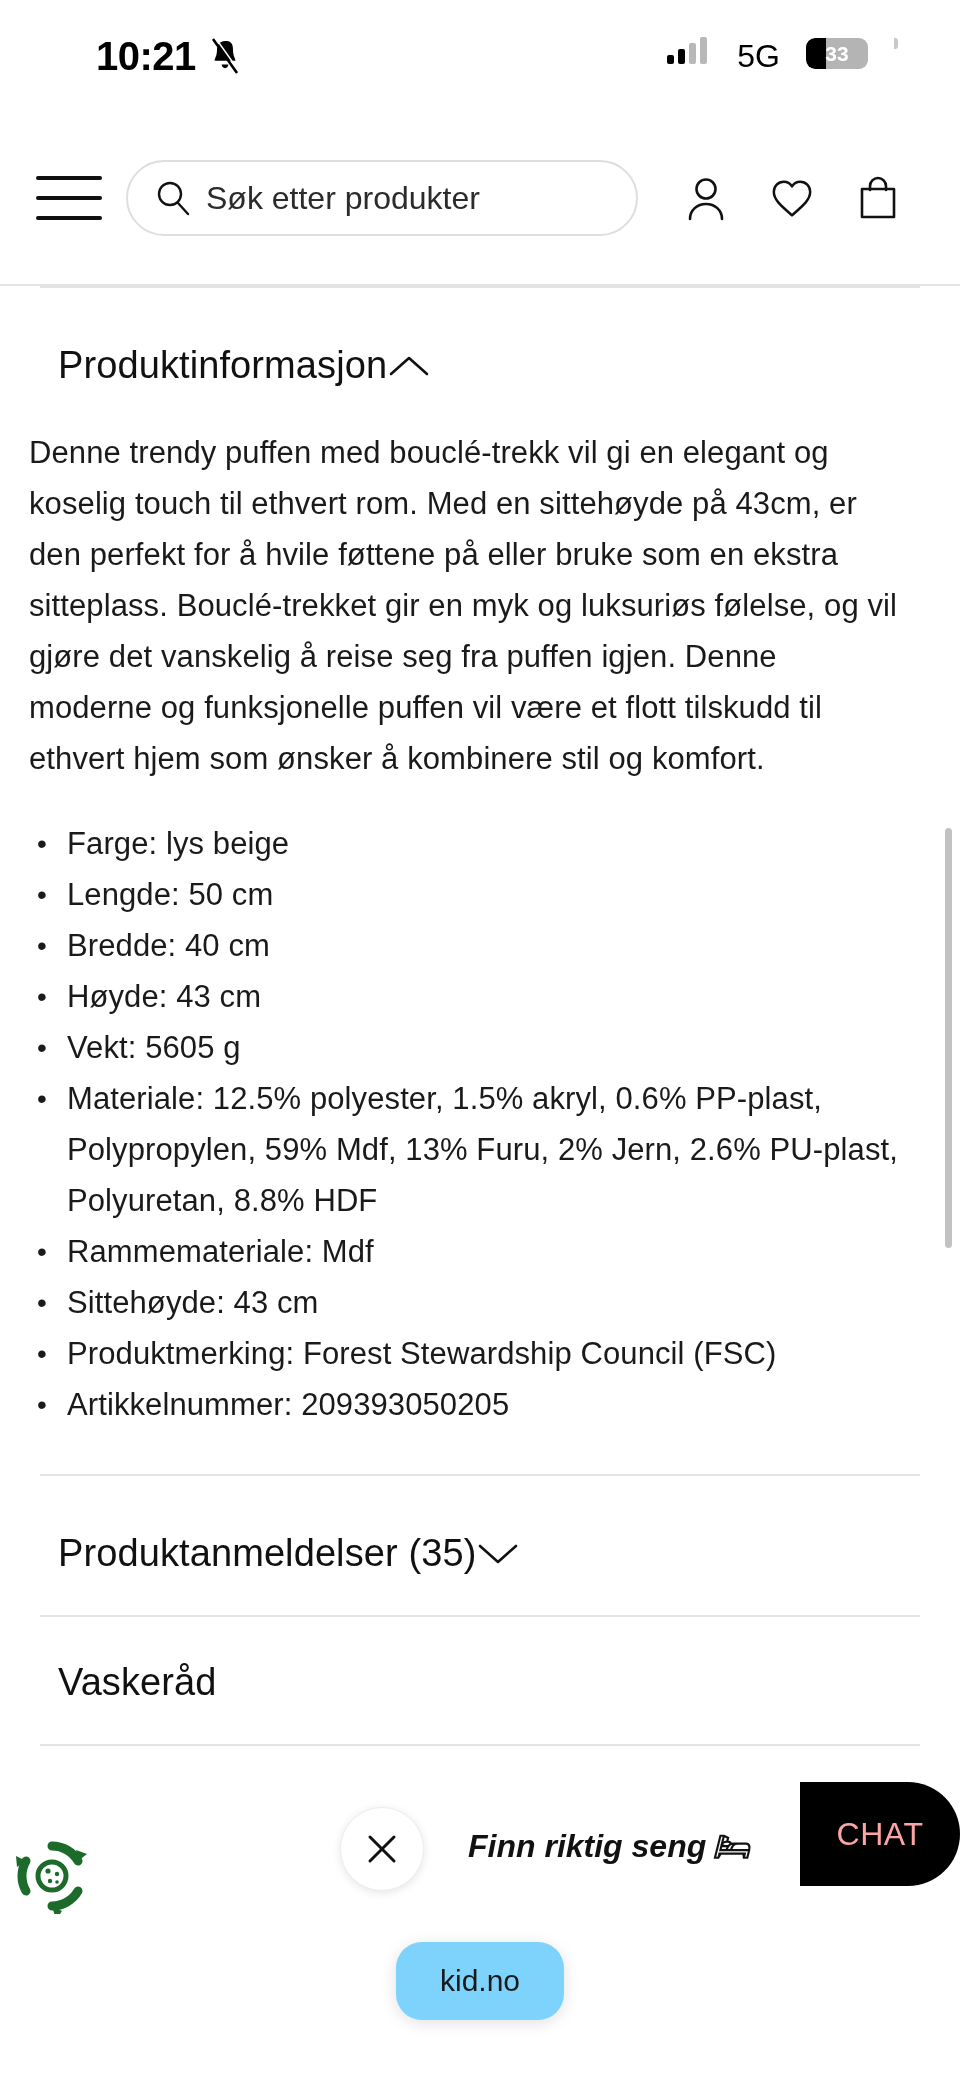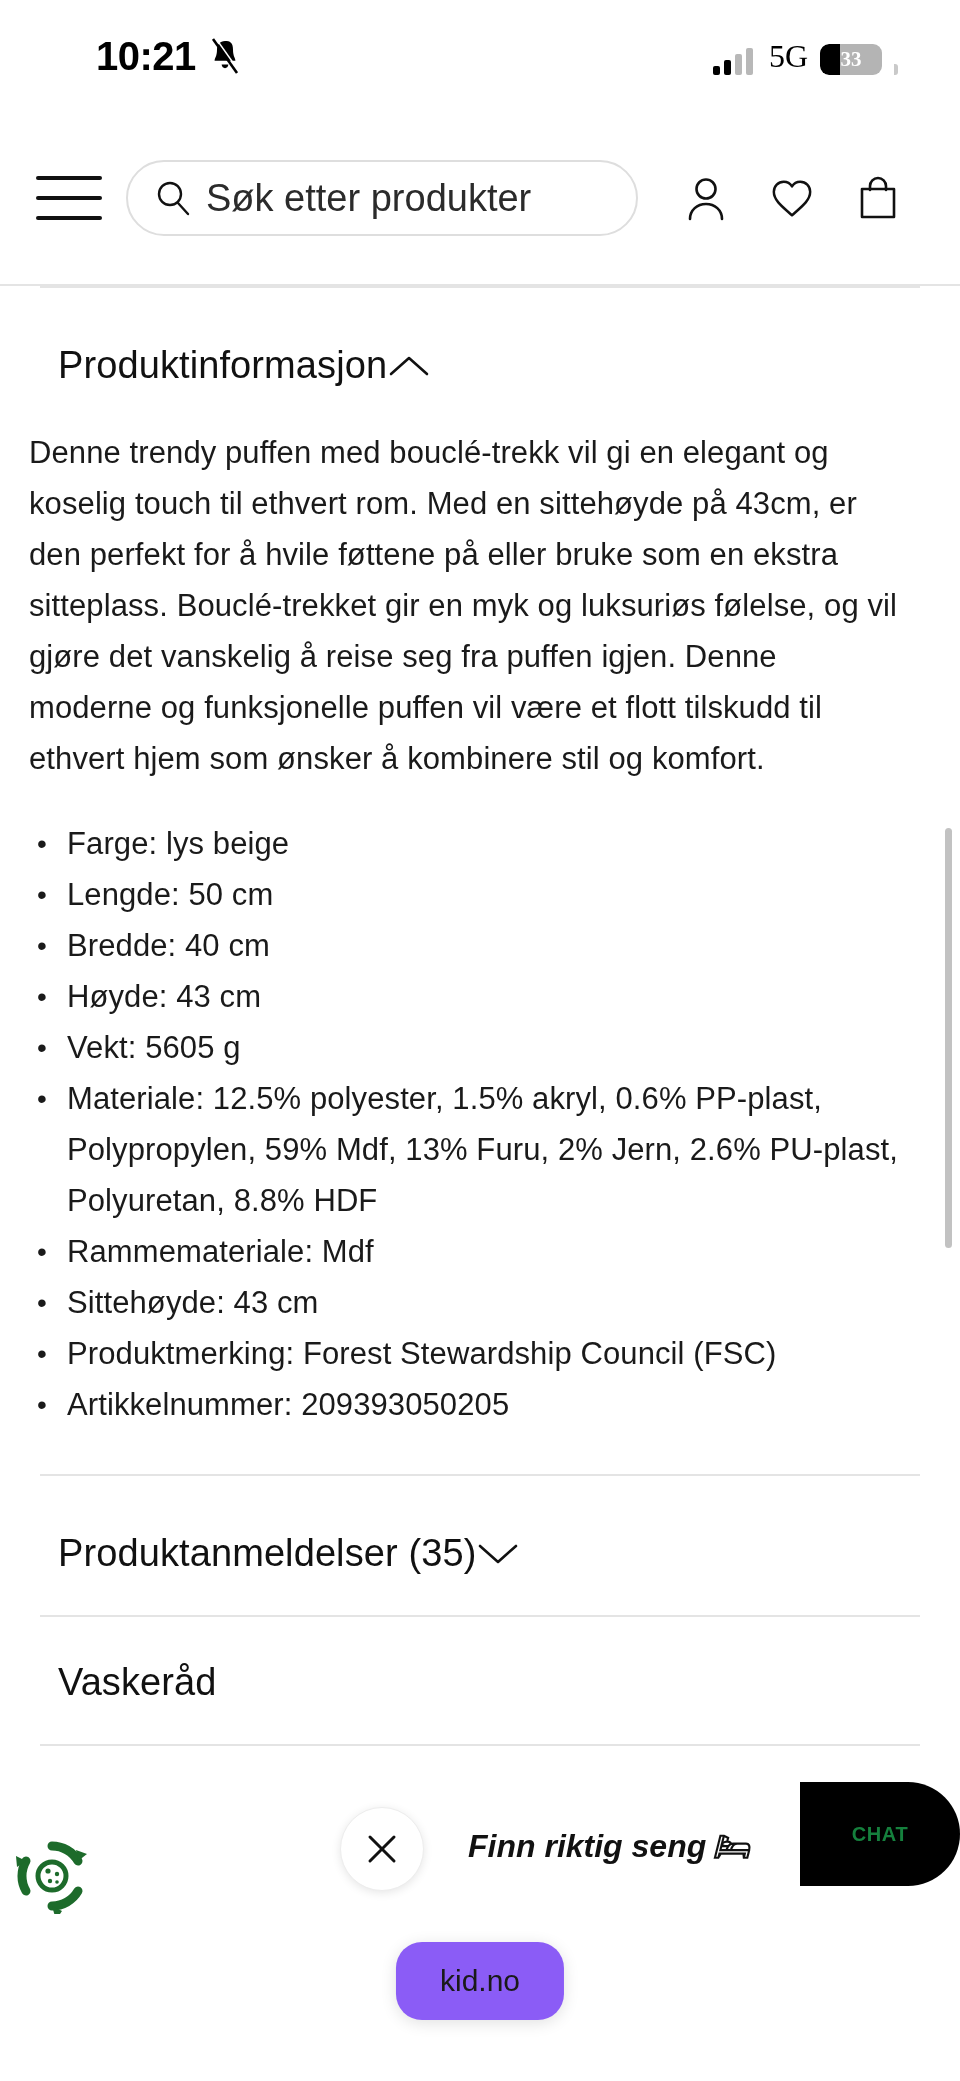--- a/index.html
+++ b/index.html
@@ -18,21 +18,21 @@
     width: 960px; height: 112px;
     display: flex; align-items: center; justify-content: space-between;
     padding: 0 62px 0 96px;
   }
   .status-left { display: flex; align-items: center; gap: 12px; }
   .status-time {
     font-size: 40px; font-weight: 700; color: #000;
     letter-spacing: -0.5px; line-height: 1;
   }
   .silent-icon { width: 34px; height: 38px; display: block; }
-  .status-right { display: flex; align-items: flex-end; gap: 10px; font-family: Liberation Serif, serif; }
+  .status-right { display: flex; align-items: flex-start; gap: 24px; }
   .signal-bars { display: flex; align-items: flex-end; gap: 4px; height: 26px; }
   .signal-bars i { display: block; width: 7px; border-radius: 2px; background: #000; }
   .signal-bars i:nth-child(1) { height: 9px; }
   .signal-bars i:nth-child(2) { height: 15px; }
   .signal-bars i:nth-child(3) { height: 21px; background: #b8b8b8; }
   .signal-bars i:nth-child(4) { height: 27px; background: #b8b8b8; }
   .net-label {
     font-size: 32px; font-weight: 500; color: #000;
     letter-spacing: 0px; margin-left: 6px; margin-right: 2px;
   }
@@ -71,21 +71,21 @@
   .hamburger span { display: block; height: 4px; width: 100%; background: #111; border-radius: 2px; }
 
   .searchbar {
     flex: 1 1 auto; height: 76px;
     border: 2px solid #dedede; border-radius: 38px;
     display: flex; align-items: center; padding: 0 26px;
     background: #fff; max-width: 512px;
   }
   .search-icon { flex: 0 0 auto; width: 38px; height: 38px; margin-right: 14px; }
   .search-placeholder {
-    font-size: 38px; color: #2b2b2b; line-height: 1; white-space: nowrap;
+    font-size: 32px; color: #2b2b2b; line-height: 1; white-space: nowrap;
   }
   .header-icons {
     flex: 0 0 auto; display: flex; align-items: center; gap: 42px;
     margin-left: 46px;
   }
   .header-icons .hicon { width: 44px; height: 46px; display: block; }
 
   
   .content { position: absolute; top: 284px; left: 0; width: 960px; }
   .divider { height: 2px; background: #e4e4e4; width: 100%; }
@@ -143,28 +143,28 @@
   .promo-emoji { font-size: 30px; }
 
   .chat-pill {
     position: absolute; right: 0; top: 1782px;
     width: 160px; height: 104px;
     background: #000; border-radius: 0 72px 72px 0;
     display: flex; align-items: center; justify-content: center;
     z-index: 36;
   }
   .chat-pill span {
-    font-size: 20px; font-weight: 700; color: #15803d; letter-spacing: 0.6px;
+    font-size: 32px; font-weight: 400; color: #fca5a5; letter-spacing: 0.6px;
   }
 
   .kidno-chip {
     position: absolute; left: 50%; transform: translateX(-50%);
     top: 1942px;
     padding: 22px 44px; border-radius: 26px;
-    background: #8b5cf6; box-shadow: 0 3px 16px rgba(0,0,0,0.12);
+    background: #7dd3fc; box-shadow: 0 3px 16px rgba(0,0,0,0.12);
     z-index: 45;
     text-align: right;
   }
   .kidno-chip span { font-size: 30px; color: #1a1a1a; }
 
   
   .scroll-indicator {
     position: absolute; right: 8px; top: 828px;
     width: 7px; height: 420px; border-radius: 4px;
     background: #c2c2c2;

